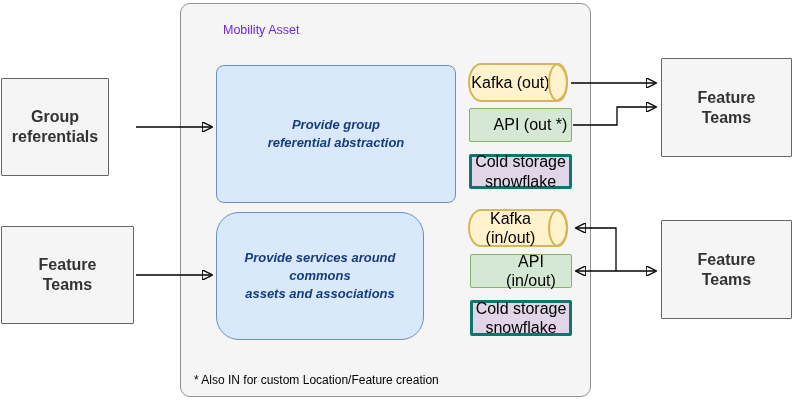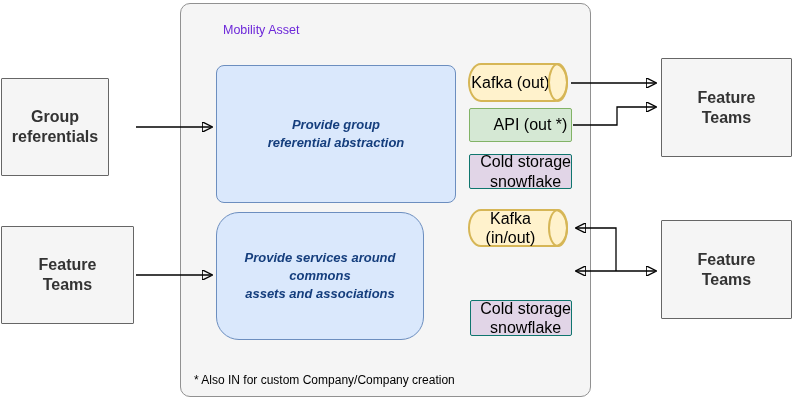--- a/index.html
+++ b/index.html
@@ -76,23 +76,22 @@
     line-height: 1.2;
   }
   .green-node {
     background: #d5e8d4;
     border: 1px solid #82b366;
     border-radius: 2px;
     padding-left: 20px;
   }
   .purple-node {
     background: #e1d5e7;
-    border: 1px solid #0f766e;
+    border: 3px solid #0f766e;
     border-radius: 2px;
-    justify-content: flex-end;
   }
 
   
   .cylinder {
     background: #fff2cc;
     border: 2px solid #d6b656;
     border-radius: 13px / 50%;
     padding-right: 15px;
   }
   .cylinder .cap {
@@ -115,21 +114,21 @@
     fill: none;
   }
 </style>
 </head>
 <body>
 
 <div class="stage">
 
   <div class="container">
     <div class="container-title">Mobility Asset</div>
-    <div class="footnote">* Also IN for custom Company/Company creation</div>
+    <div class="footnote">* Also IN for custom Location/Feature creation</div>
   </div>
 
   <div class="node gray-node" style="left:1px; top:78px; width:108px; height:98px;">
     <span class="label">Group
 referentials</span>
   </div>
 
   <div class="node gray-node" style="left:1px; top:226px; width:133px; height:98px;">
     <span class="label">Feature
 Teams</span>
@@ -168,20 +167,23 @@
   <div class="node small-node purple-node" style="left:469px; top:154px; width:103px; height:35px;">
     <span class="label">Cold storage
 snowflake</span>
   </div>
 
   <div class="node small-node cylinder" style="left:468px; top:209px; width:100px; height:38px;">
     <span class="cap"></span>
     <span class="label">Kafka (in/out)</span>
   </div>
 
+  <div class="node small-node green-node" style="left:470px; top:254px; width:102px; height:34px;">
+    <span class="label">API (in/out)</span>
+  </div>
 
   <div class="node small-node purple-node" style="left:470px; top:300px; width:102px; height:36px;">
     <span class="label">Cold storage
 snowflake</span>
   </div>
 
   <svg class="arrows" width="795" height="402" viewBox="0 0 795 402">
     <defs>
       <marker id="arr" viewBox="0 0 10 10" refX="8.5" refY="5" markerWidth="9" markerHeight="8" orient="auto-start-reverse">
         <path d="M0 0 L10 5 L0 10 Z" fill="#000000" stroke="none"></path>

